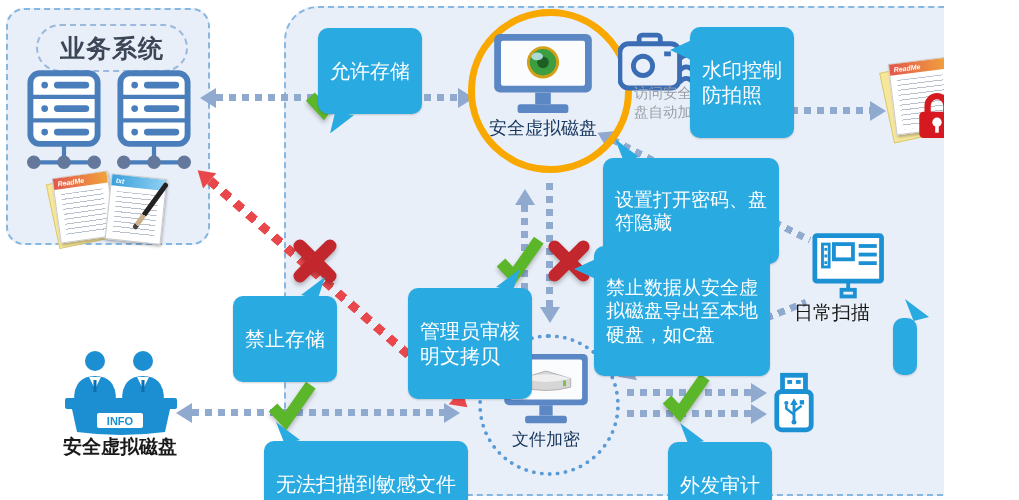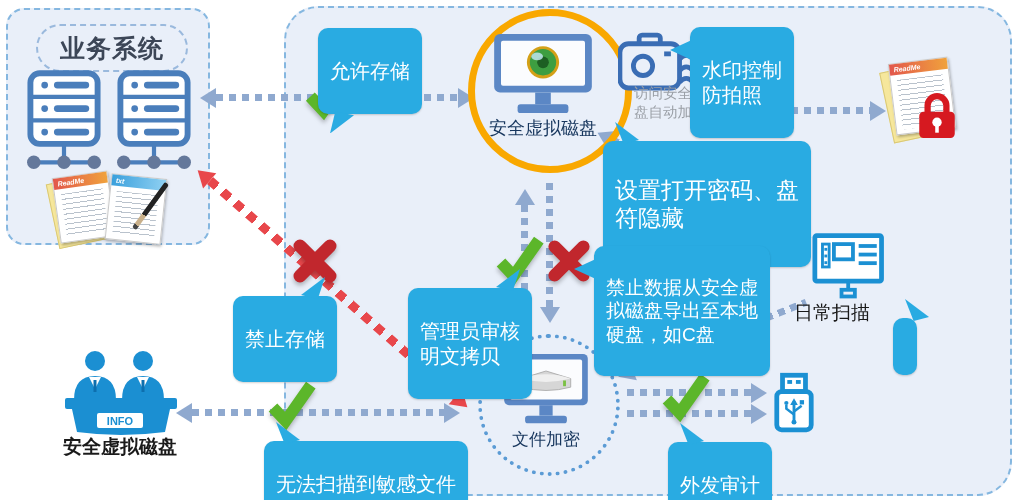--- a/index.html
+++ b/index.html
@@ -1,17 +1,17 @@
 <!DOCTYPE html>
 <html><head>
 <meta charset="utf-8">
 <style>
   html,body { margin:0; padding:0; background:#fff; }
   #stage {
-    position:relative; width:1019px; height:500px; overflow:hidden;
+    position:relative; width:944px; height:500px; overflow:hidden;
     font-family:"Liberation Sans","DejaVu Sans",sans-serif;
     background:#fff;
   }
   
   .panel {
     position:absolute; background:#e9eff9;
     border:2px dashed #85b7e0;
   }
   #outer-zone { left:284px; top:6px; width:724px; height:486px; border-radius:34px; }
   #biz-box   { left:6px; top:8px; width:200px; height:233px; border-radius:18px; }
@@ -260,21 +260,21 @@
     <span>允许存储</span>
     <i class="tail t-down-left"></i>
   </div>
 
   <div class="bubble" style="left:690px;top:27px;font-size:20px">
     <span>水印控制
 防拍照</span>
     <i class="tail t-left"></i>
   </div>
 
-  <div class="bubble" style="left:603px;top:141px;font-size:23px">
+  <div class="bubble" style="left:603px;top:158px;font-size:19px">
     <span>设置打开密码、盘
 符隐藏</span>
     <i class="tail t-up-left"></i>
   </div>
 
   <div class="bubble" style="left:408px;top:288px;font-size:20px">
     <span>管理员审核
 明文拷贝</span>
     <i class="tail t-up-right"></i>
   </div>

